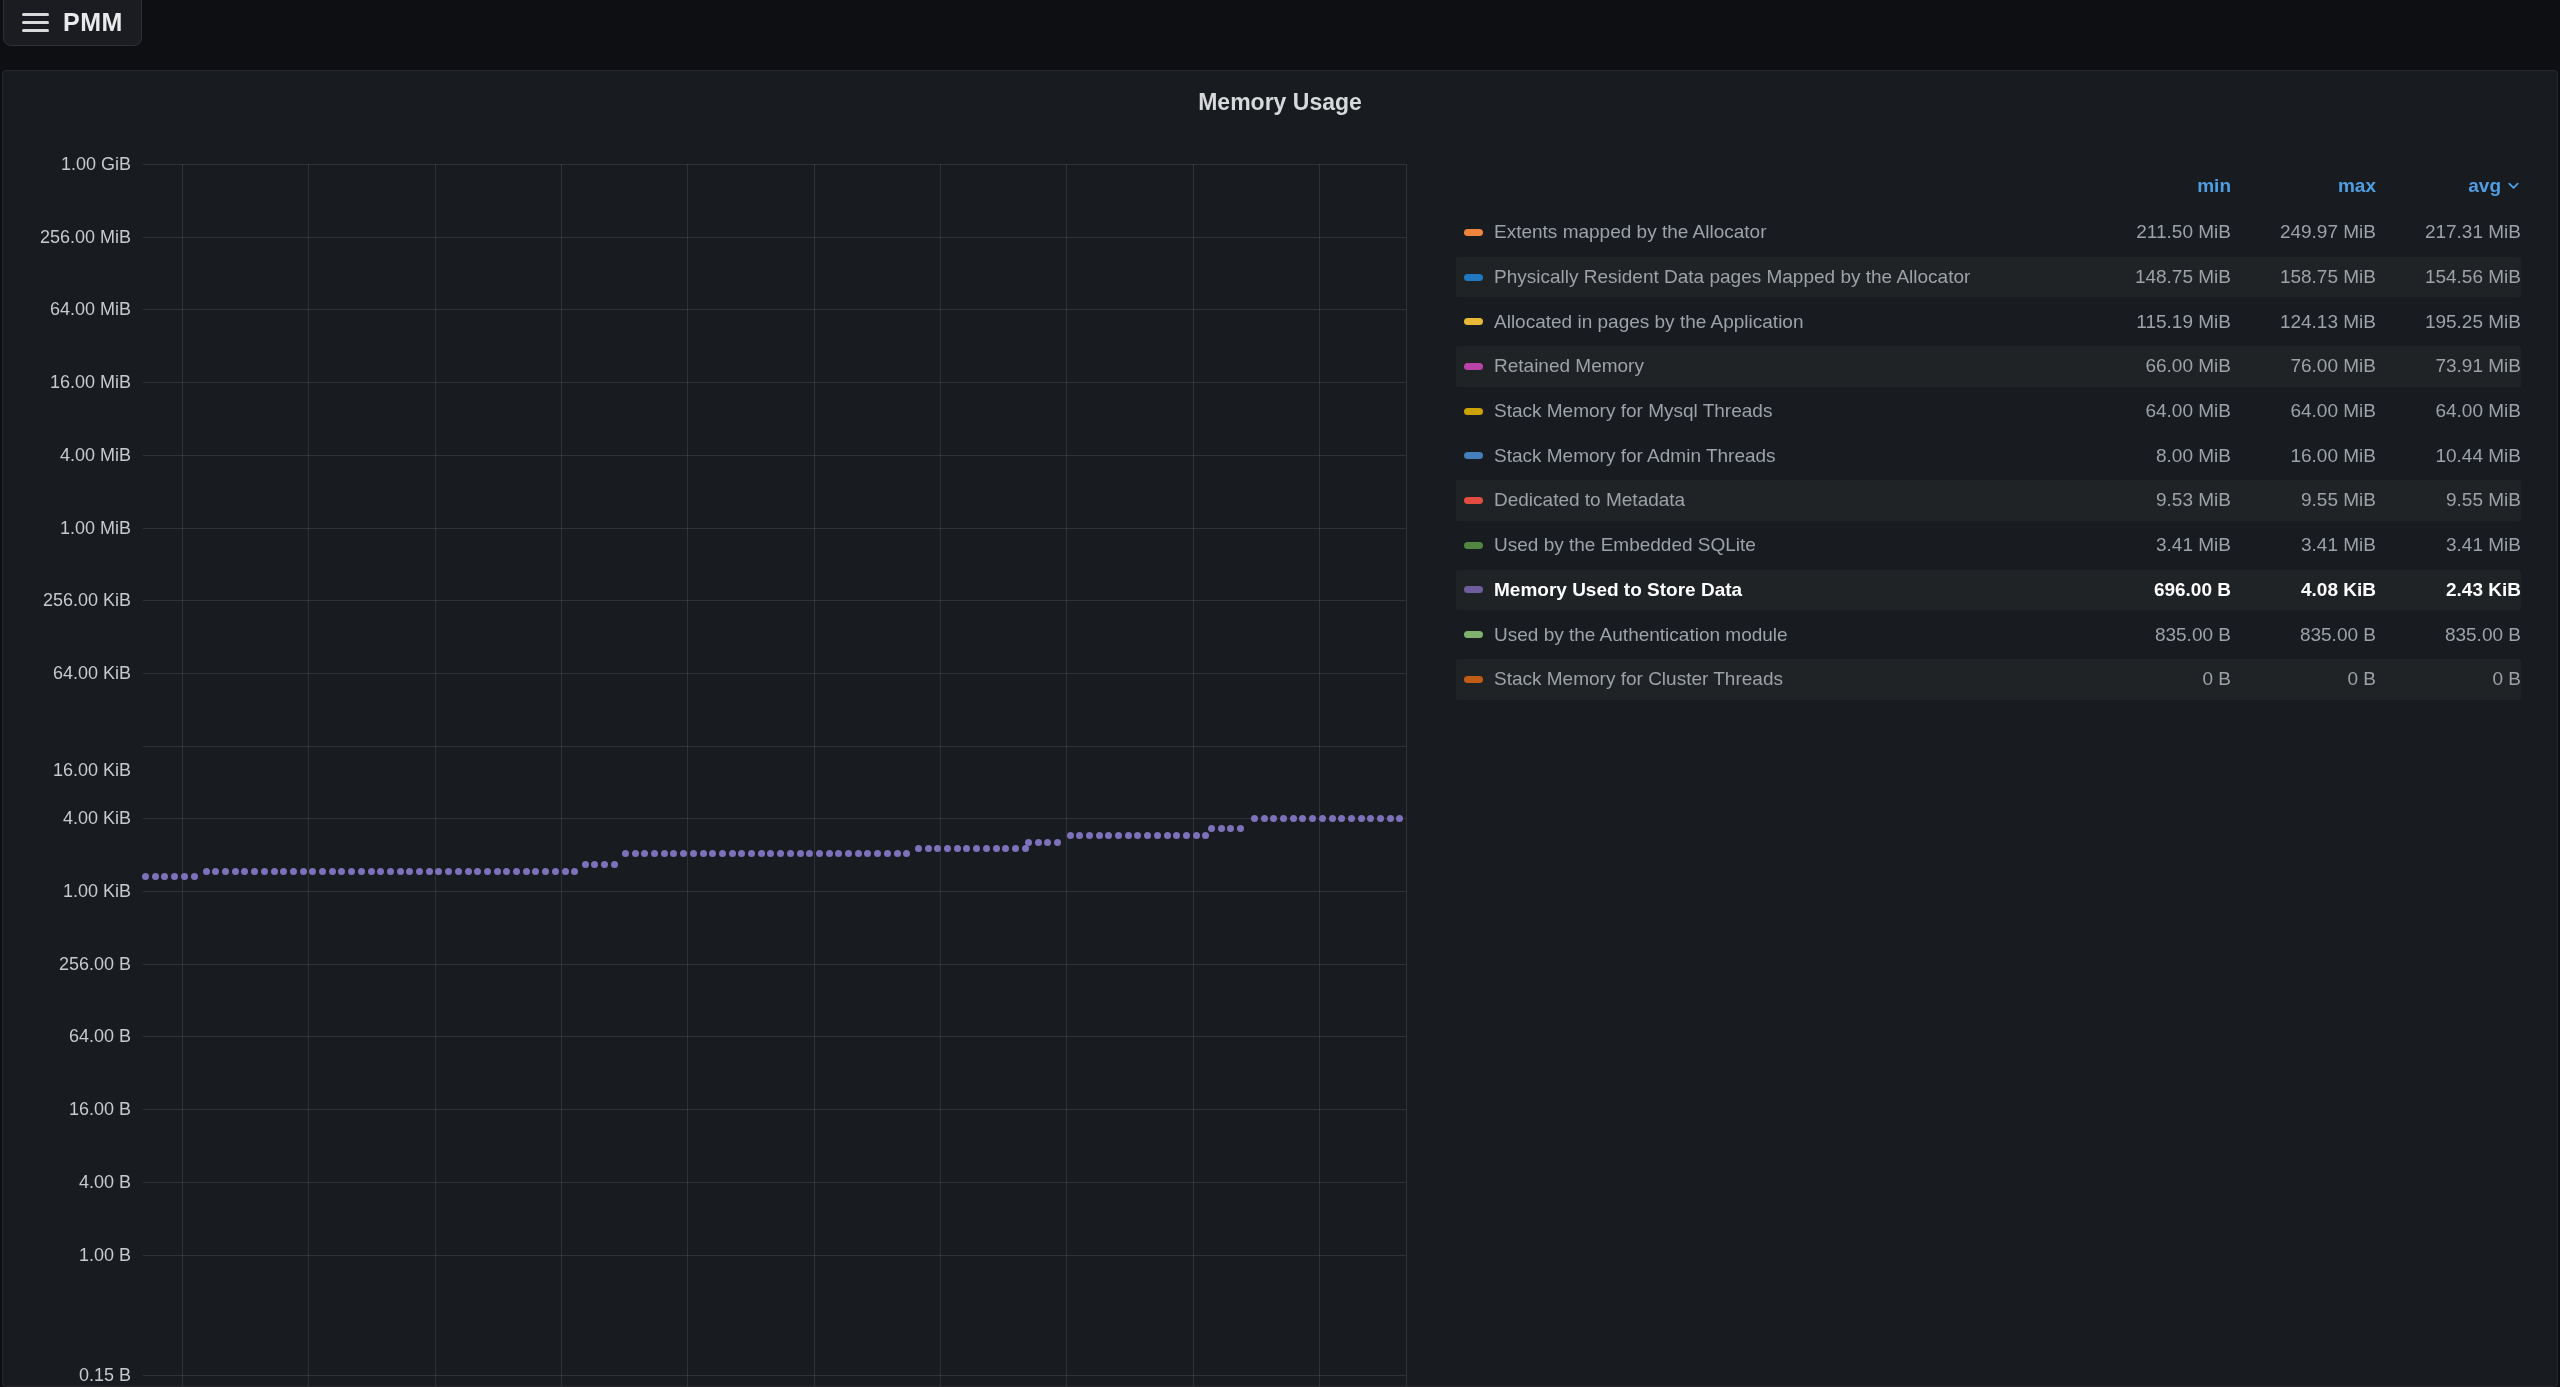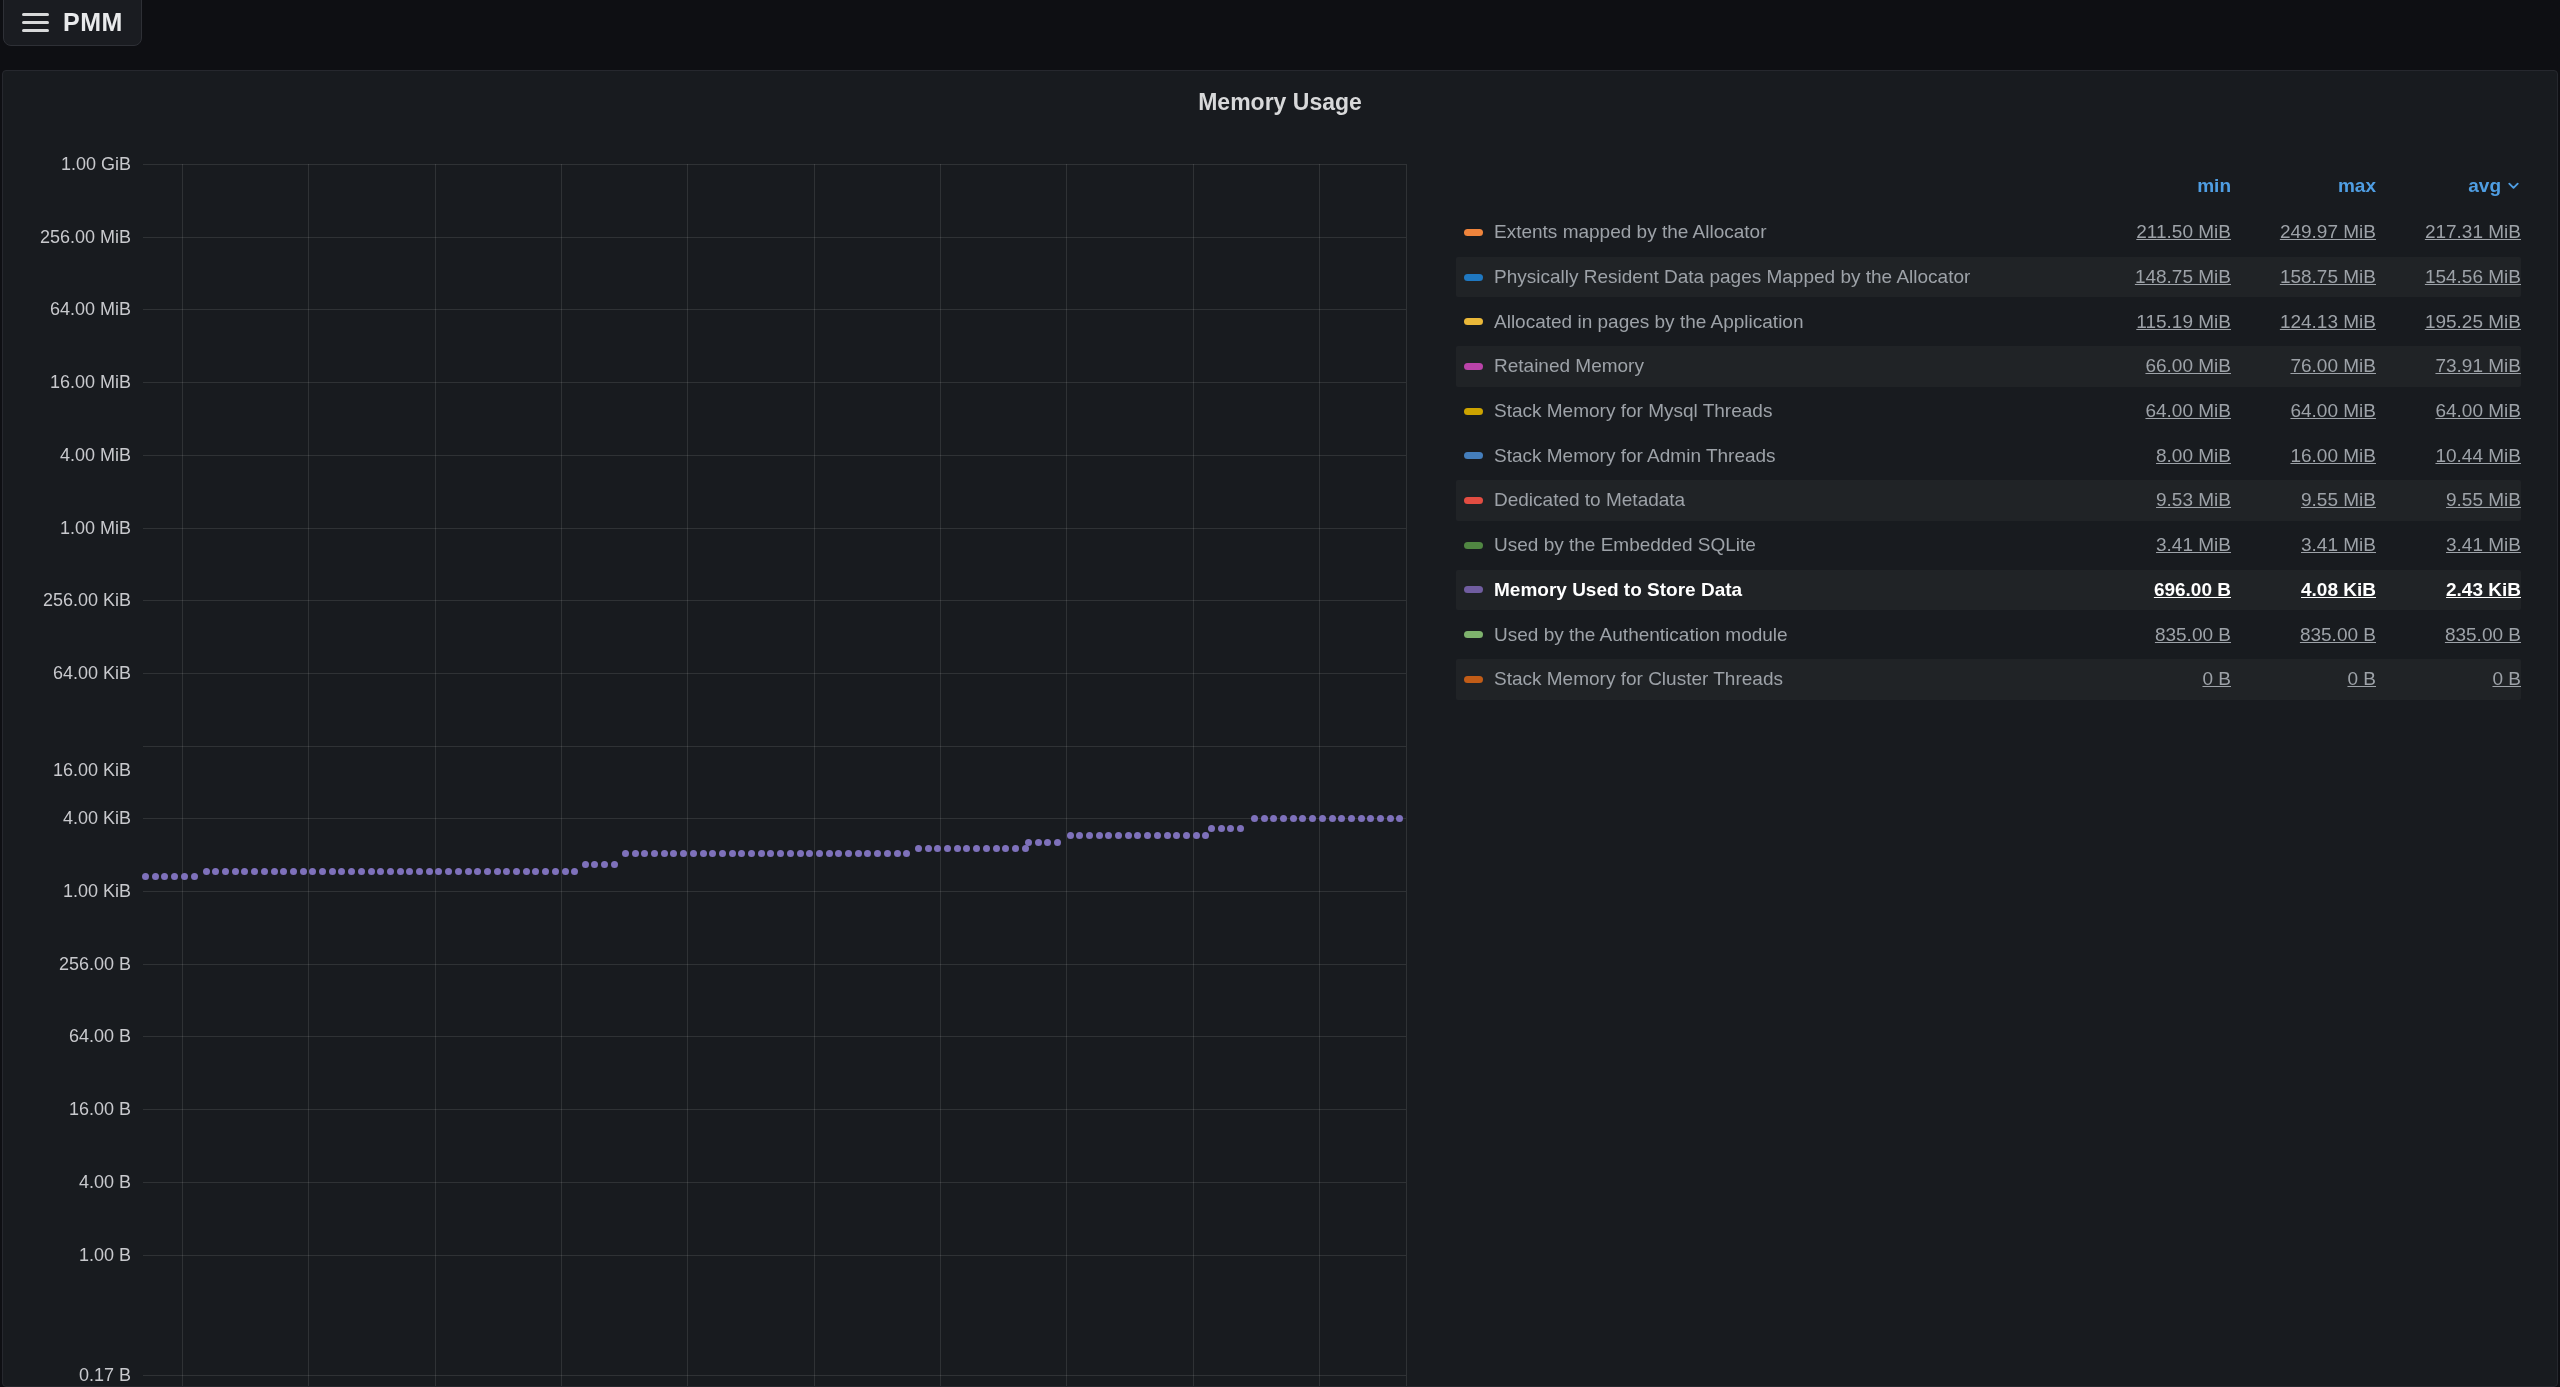--- a/index.html
+++ b/index.html
@@ -50,21 +50,21 @@
   .lrow{
     display:flex;align-items:center;height:40.7px;margin:4px 0;padding-left:8px;
     border-radius:2px;cursor:pointer;
   }
   .lrow.striped{background:rgba(255,255,255,0.035);}
   .swatch{width:19px;height:7px;border-radius:4px;flex:none;}
   .lname{
     flex:1;margin-left:11px;font-size:19px;color:#9da2a8;
     white-space:nowrap;overflow:hidden;text-overflow:ellipsis;
   }
-  .lval{width:145px;text-align:right;font-size:19px;color:#9da2a8;white-space:nowrap;text-decoration:underline;}
+  .lval{width:145px;text-align:right;font-size:19px;color:#9da2a8;white-space:nowrap;}
   .lrow.selected .lname,.lrow.selected .lval{color:#ffffff;font-weight:600;}
 </style>
 </head>
 <body>
 
 <div class="screen">
 
   <div class="topbar">
     <div class="app-btn">
       <span class="burger">
@@ -89,21 +89,21 @@
         <div class="ytick" style="top: 518.2px;">256.00 KiB</div>
         <div class="ytick" style="top: 590.9px;">64.00 KiB</div>
         <div class="ytick" style="top: 663.6px; margin-top: 24px;">16.00 KiB</div>
         <div class="ytick" style="top: 736.3px;">4.00 KiB</div>
         <div class="ytick" style="top: 809px;">1.00 KiB</div>
         <div class="ytick" style="top: 881.7px;">256.00 B</div>
         <div class="ytick" style="top: 954.4px;">64.00 B</div>
         <div class="ytick" style="top: 1027.1px;">16.00 B</div>
         <div class="ytick" style="top: 1099.8px;">4.00 B</div>
         <div class="ytick" style="top: 1172.5px;">1.00 B</div>
-        <div class="ytick" style="top: 1293.25px;">0.17 B</div>
+        <div class="ytick" style="top: 1293.25px;">0.15 B</div>
       </div>
 
     <div class="plot" id="plot">
         <div class="hgrid" style="top: 0px;"></div>
         <div class="hgrid" style="top: 72.7px;"></div>
         <div class="hgrid" style="top: 145.4px;"></div>
         <div class="hgrid" style="top: 218.1px;"></div>
         <div class="hgrid" style="top: 290.8px;"></div>
         <div class="hgrid" style="top: 363.5px;"></div>
         <div class="hgrid" style="top: 436.2px;"></div>

